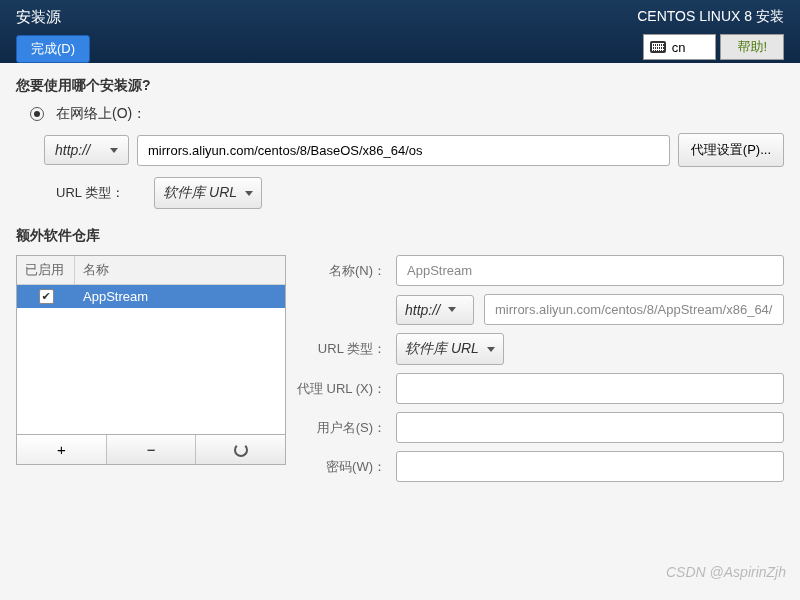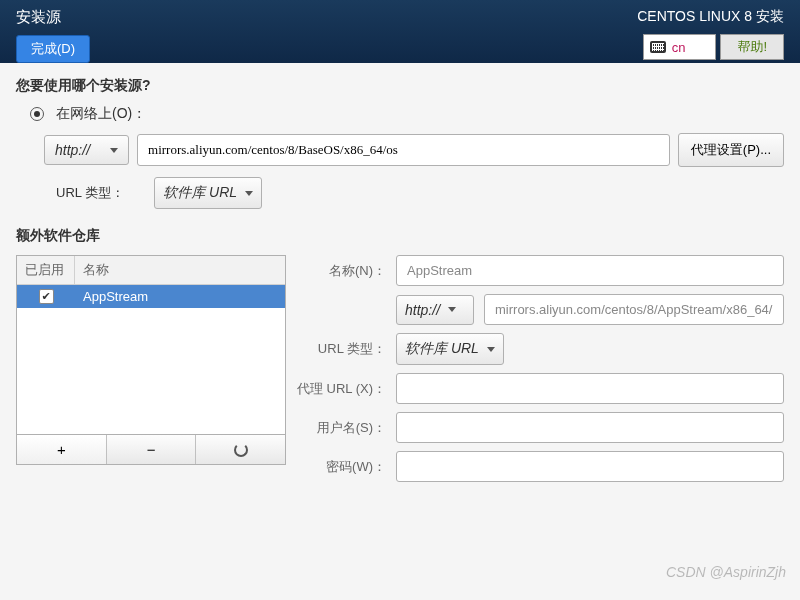--- a/index.html
+++ b/index.html
@@ -4,34 +4,34 @@
 <style>
 * { box-sizing: border-box; margin: 0; padding: 0; font-family: "Microsoft YaHei", sans-serif; }
 body { width: 800px; height: 600px; background: #f5f5f5; overflow: hidden; position: relative; }
 .header { background: linear-gradient(to bottom, #1a3a5c 0%, #0f2847 100%); height: 63px; padding: 8px 16px; color: #fff; display: flex; justify-content: space-between; }
 .header-left { display: flex; flex-direction: column; gap: 8px; }
 .page-title { font-size: 15px; font-weight: normal; }
 .done-btn { background: #3584e4; border: 1px solid #1a5fb4; color: #fff; padding: 4px 14px; border-radius: 3px; font-size: 13px; cursor: pointer; width: fit-content; }
 .header-right { display: flex; flex-direction: column; align-items: flex-end; gap: 8px; }
 .installer-title { font-size: 14px; }
 .header-controls { display: flex; gap: 4px; }
-.lang-box { background: #fff; border: 1px solid #999; padding: 3px 30px 3px 6px; display: flex; align-items: center; gap: 6px; font-size: 13px; color: #be185d; }
+.lang-box { background: #fff; border: 1px solid #999; padding: 3px 30px 3px 6px; display: flex; align-items: center; gap: 6px; font-size: 13px; color: #000000; }
 .kbd-icon { width: 16px; height: 12px; background: #333; border-radius: 2px; position: relative; }
 .kbd-icon::after { content: ""; position: absolute; inset: 2px; background: repeating-linear-gradient(to right, #fff 0 1px, transparent 1px 2px), repeating-linear-gradient(to bottom, #fff 0 1px, transparent 1px 3px); }
 .help-btn { background: #e6e6e6; border: 1px solid #999; padding: 3px 16px; font-size: 13px; color: #4d7c0f; cursor: pointer; }
 .content { padding: 14px 16px; color: #333; font-size: 14px; }
 .section-title { font-weight: bold; margin-bottom: 10px; }
 .radio-row { display: flex; align-items: center; gap: 12px; margin-left: 14px; margin-bottom: 10px; }
 .radio { width: 14px; height: 14px; border: 1px solid #555; border-radius: 50%; display: flex; align-items: center; justify-content: center; }
 .radio.checked::after { content: ""; width: 6px; height: 6px; background: #333; border-radius: 50%; }
 .source-row { display: flex; gap: 8px; margin-left: 28px; margin-bottom: 10px; align-items: center; }
 .dropdown { background: linear-gradient(#fdfdfd, #e8e8e8); border: 1px solid #b0b0b0; border-radius: 3px; padding: 6px 10px; font-size: 14px; display: flex; align-items: center; gap: 20px; cursor: pointer; font-style: italic; }
 .dropdown.small { gap: 8px; padding: 6px 8px; }
 .caret { width: 0; height: 0; border-left: 4px solid transparent; border-right: 4px solid transparent; border-top: 5px solid #555; }
-.text-input { flex: 1; border: 1px solid #b0b0b0; border-radius: 3px; padding: 7px 10px; font-size: 13px; background: #fff; font-family: Liberation Serif, serif; }
+.text-input { flex: 1; border: 1px solid #b0b0b0; border-radius: 3px; padding: 7px 10px; font-size: 13px; background: #fff; }
 .btn { background: linear-gradient(#fdfdfd, #e8e8e8); border: 1px solid #b0b0b0; border-radius: 3px; padding: 7px 12px; font-size: 13px; cursor: pointer; white-space: nowrap; }
 .url-type-row { display: flex; align-items: center; gap: 30px; margin-left: 40px; margin-bottom: 18px; }
 .url-type-label { font-size: 13px; }
 .repos-section { display: flex; gap: 10px; }
 .repo-list-panel { width: 270px; }
 .repo-table { border: 1px solid #b0b0b0; background: #fff; height: 180px; display: flex; flex-direction: column; }
 .repo-head { display: flex; border-bottom: 1px solid #d0d0d0; background: #f2f2f2; }
 .repo-head-cell { padding: 5px 8px; font-size: 13px; color: #666; }
 .repo-head-cell.c1 { width: 58px; border-right: 1px solid #d0d0d0; }
 .repo-row { display: flex; align-items: center; background: #4a86cf; color: #fff; padding: 4px 0; }

